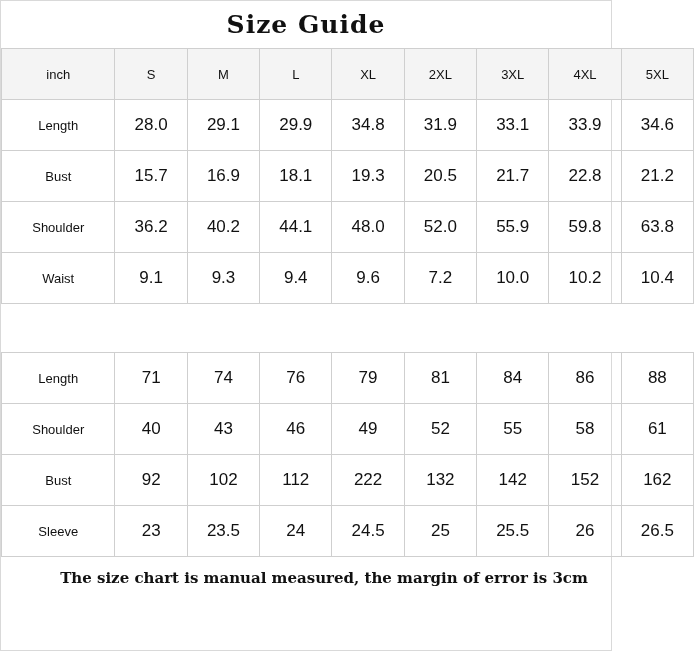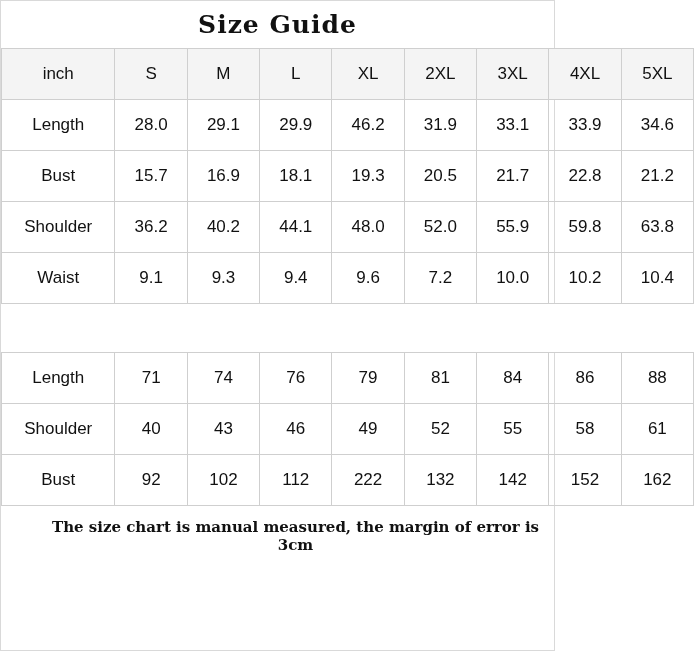--- a/index.html
+++ b/index.html
@@ -9,21 +9,21 @@
   body {
     width: 695px;
     height: 651px;
     background: #ffffff;
     font-family: "Liberation Sans", sans-serif;
     color: #000000;
     overflow: hidden;
   }
   .page {
     position: relative;
-    width: 555px;
+    width: 612px;
     height: 651px;
     box-sizing: border-box;
     border: 1px solid #d9d9d9;
     background: #ffffff;
   }
   .title {
     text-align: center;
     font-family: "DejaVu Serif", serif;
     font-weight: bold;
     font-size: 25px;
@@ -40,25 +40,25 @@
   table.size-table td {
     border: 1px solid #cfcfcf;
     text-align: center;
     font-size: 17px;
     color: #111;
     height: 50px;
     padding: 0;
   }
   table.size-table tr.header-row td {
     background: #f4f4f4;
-    font-size: 17px;
+    font-size: 13px;
   }
   table.size-table td.label-cell {
     background: #f4f4f4;
-    font-size: 17px;
+    font-size: 13px;
   }
   table.size-table tr:not(.header-row) td.label-cell {
     background: #ffffff;
   }
   .col-label { width: 113px; }
   .col-val { width: 72px; }
   .gap {
     height: 48px;
     background: #ffffff;
     width: 693px;
@@ -103,21 +103,21 @@
         <td>2XL</td>
         <td>3XL</td>
         <td>4XL</td>
         <td>5XL</td>
       </tr>
       <tr>
         <td class="label-cell">Length</td>
         <td>28.0</td>
         <td>29.1</td>
         <td>29.9</td>
-        <td>46.2</td>
+        <td>34.8</td>
         <td>31.9</td>
         <td>33.1</td>
         <td>33.9</td>
         <td>34.6</td>
       </tr>
       <tr>
         <td class="label-cell">Bust</td>
         <td>15.7</td>
         <td>16.9</td>
         <td>18.1</td>
@@ -193,18 +193,29 @@
         <td class="label-cell">Bust</td>
         <td>92</td>
         <td>102</td>
         <td>112</td>
         <td>222</td>
         <td>132</td>
         <td>142</td>
         <td>152</td>
         <td>162</td>
       </tr>
+      <tr>
+        <td class="label-cell">Sleeve</td>
+        <td>23</td>
+        <td>23.5</td>
+        <td>24</td>
+        <td>24.5</td>
+        <td>25</td>
+        <td>25.5</td>
+        <td>26</td>
+        <td>26.5</td>
+      </tr>
     </tbody>
   </table>
 
   <div class="footnote">The size chart is manual measured, the margin of error is 3cm</div>
 
 </div>
 
 </body></html>

